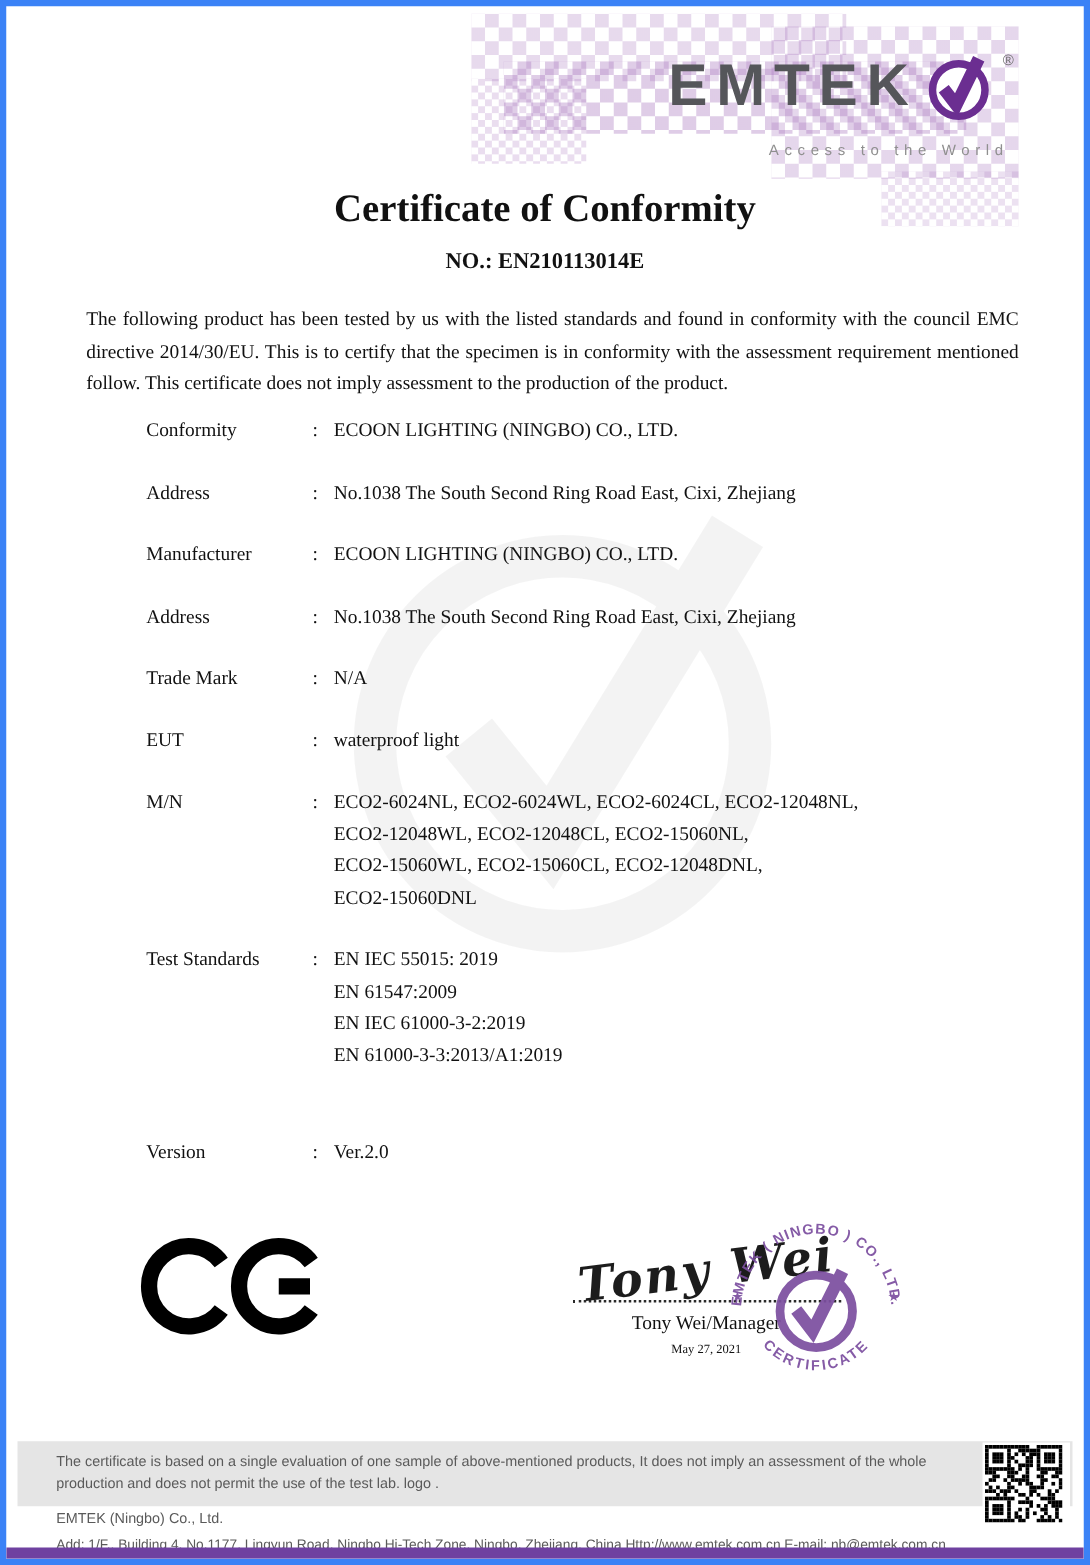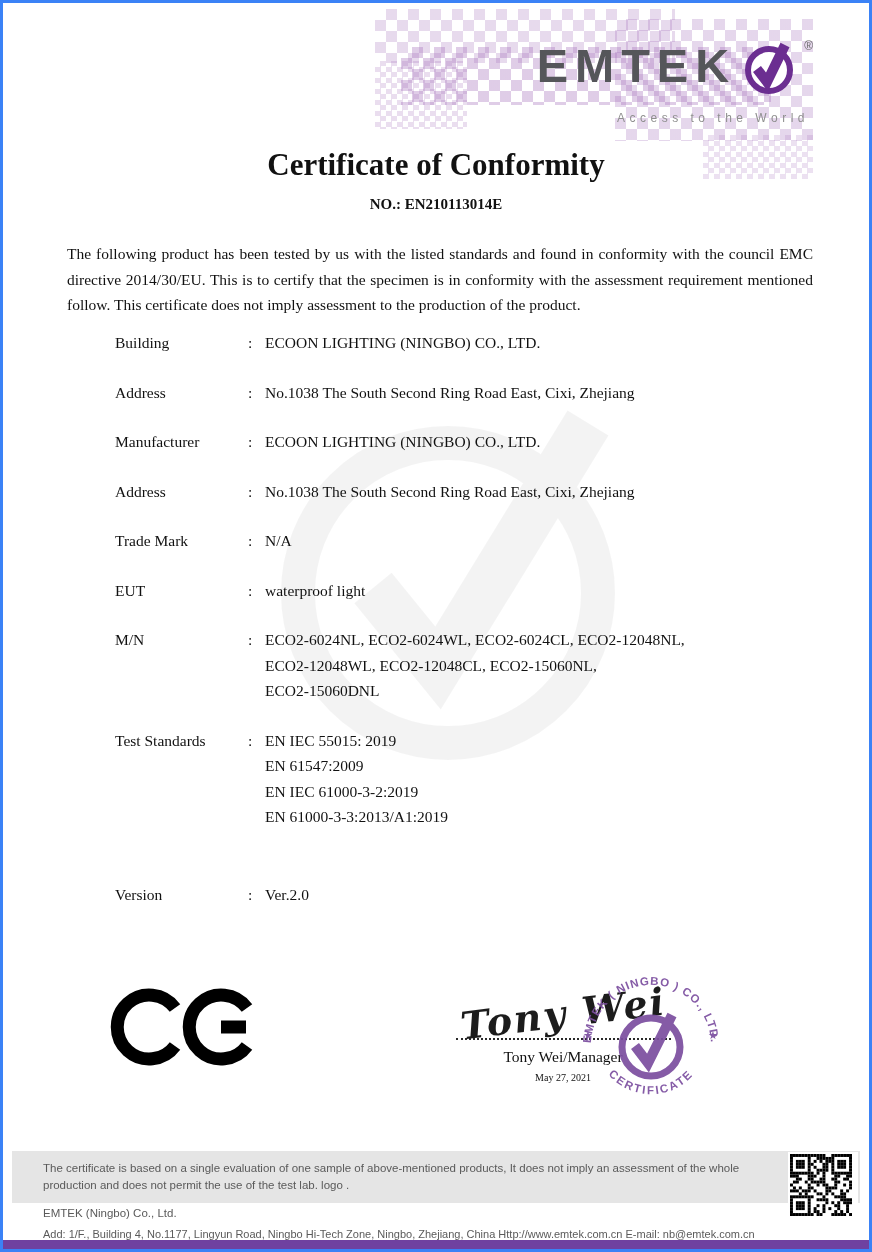--- a/index.html
+++ b/index.html
@@ -1,34 +1,34 @@
 <!DOCTYPE html>
 <html><head>
 <meta charset="utf-8">
 <style>
   html,body { margin:0; padding:0; background:#f4f4f4; }
   .page {
     position:relative; width:872px; height:1252px; margin:0 auto;
-    background:#ffffff; border:3px solid #3b82f6; box-sizing:border-box;
+    background:#ffffff; border:5px solid #3b82f6; box-sizing:border-box;
     font-family:"Liberation Serif", serif; color:#111; overflow:hidden;
   }
   
   .px { position:absolute; background-image:conic-gradient(rgba(160,106,184,.45) 25%, transparent 0 50%, rgba(160,106,184,.45) 0 75%, transparent 0); background-size:22px 22px; }
   .px.fine { background-size:11px 11px; }
   
   .brand { position:absolute; top:34px; right:56px; display:flex; align-items:flex-start; gap:4px; z-index:3; }
   .brand-text { font-family:"Liberation Sans",sans-serif; font-weight:bold; font-size:47px; letter-spacing:7px; color:#55565a; line-height:58px; }
   .logo-mark { width:60px; height:60px; }
   .reg { font-family:"Liberation Sans",sans-serif; font-size:12px; color:#6b6b6b; margin-top:2px; }
   .tagline { position:absolute; top:108px; right:60px; font-family:"Liberation Sans",sans-serif; font-size:12px; letter-spacing:4.5px; color:#8f8f8f; z-index:3; }
   
   .watermark { position:absolute; left:265px; top:390px; opacity:0.05; z-index:0; }
   
   .cert-title { position:absolute; top:144px; left:0; width:100%; text-align:center; font-size:31px; font-weight:bold; z-index:2; }
-  .cert-no { position:absolute; top:193px; left:0; width:100%; text-align:center; font-size:15px; font-weight:bold; z-index:2; }
+  .cert-no { position:absolute; top:193px; left:0; width:100%; text-align:center; font-size:18px; font-weight:bold; z-index:2; }
   
   .intro { position:absolute; top:238px; left:64px; width:746px; font-size:15.5px; line-height:25.5px; text-align:justify; z-index:2; }
   
   .fields { position:absolute; top:327px; left:112px; width:700px; z-index:2; }
   .frow { display:flex; margin-bottom:24px; font-size:15.5px; line-height:25.5px; }
   .flabel { width:133px; flex:0 0 133px; }
   .fcolon { width:17px; flex:0 0 17px; }
   .fvalue { flex:1; }
   .version-row { margin-top:52px;align-items:flex-end; }
   
@@ -77,21 +77,21 @@
   <div class="tagline">Access to the World</div>
 
   <div class="cert-title">Certificate of Conformity</div>
   <div class="cert-no">NO.: EN210113014E</div>
 
   <div class="intro">The following product has been tested by us with the listed standards and found in conformity with the council EMC directive 2014/30/EU. This is to certify that the specimen is in conformity with the assessment requirement mentioned follow. This certificate does not imply assessment to the production of the product.</div>
 
   <div class="fields">
 
     <div class="frow">
-        <div class="flabel">Building</div>
+        <div class="flabel">Conformity</div>
         <div class="fcolon">:</div>
         <div class="fvalue">
           <div>ECOON LIGHTING (NINGBO) CO., LTD.</div>
         </div>
       </div>
       <div class="frow">
         <div class="flabel">Address</div>
         <div class="fcolon">:</div>
         <div class="fvalue">
           <div>No.1038 The South Second Ring Road East, Cixi, Zhejiang</div>
@@ -124,20 +124,21 @@
         <div class="fvalue">
           <div>waterproof light</div>
         </div>
       </div>
       <div class="frow">
         <div class="flabel">M/N</div>
         <div class="fcolon">:</div>
         <div class="fvalue">
           <div>ECO2-6024NL, ECO2-6024WL, ECO2-6024CL, ECO2-12048NL,</div>
           <div>ECO2-12048WL, ECO2-12048CL, ECO2-15060NL,</div>
+          <div>ECO2-15060WL, ECO2-15060CL, ECO2-12048DNL,</div>
           <div>ECO2-15060DNL</div>
         </div>
       </div>
       <div class="frow">
         <div class="flabel">Test Standards</div>
         <div class="fcolon">:</div>
         <div class="fvalue">
           <div>EN IEC 55015: 2019</div>
           <div>EN 61547:2009</div>
           <div>EN IEC 61000-3-2:2019</div>

